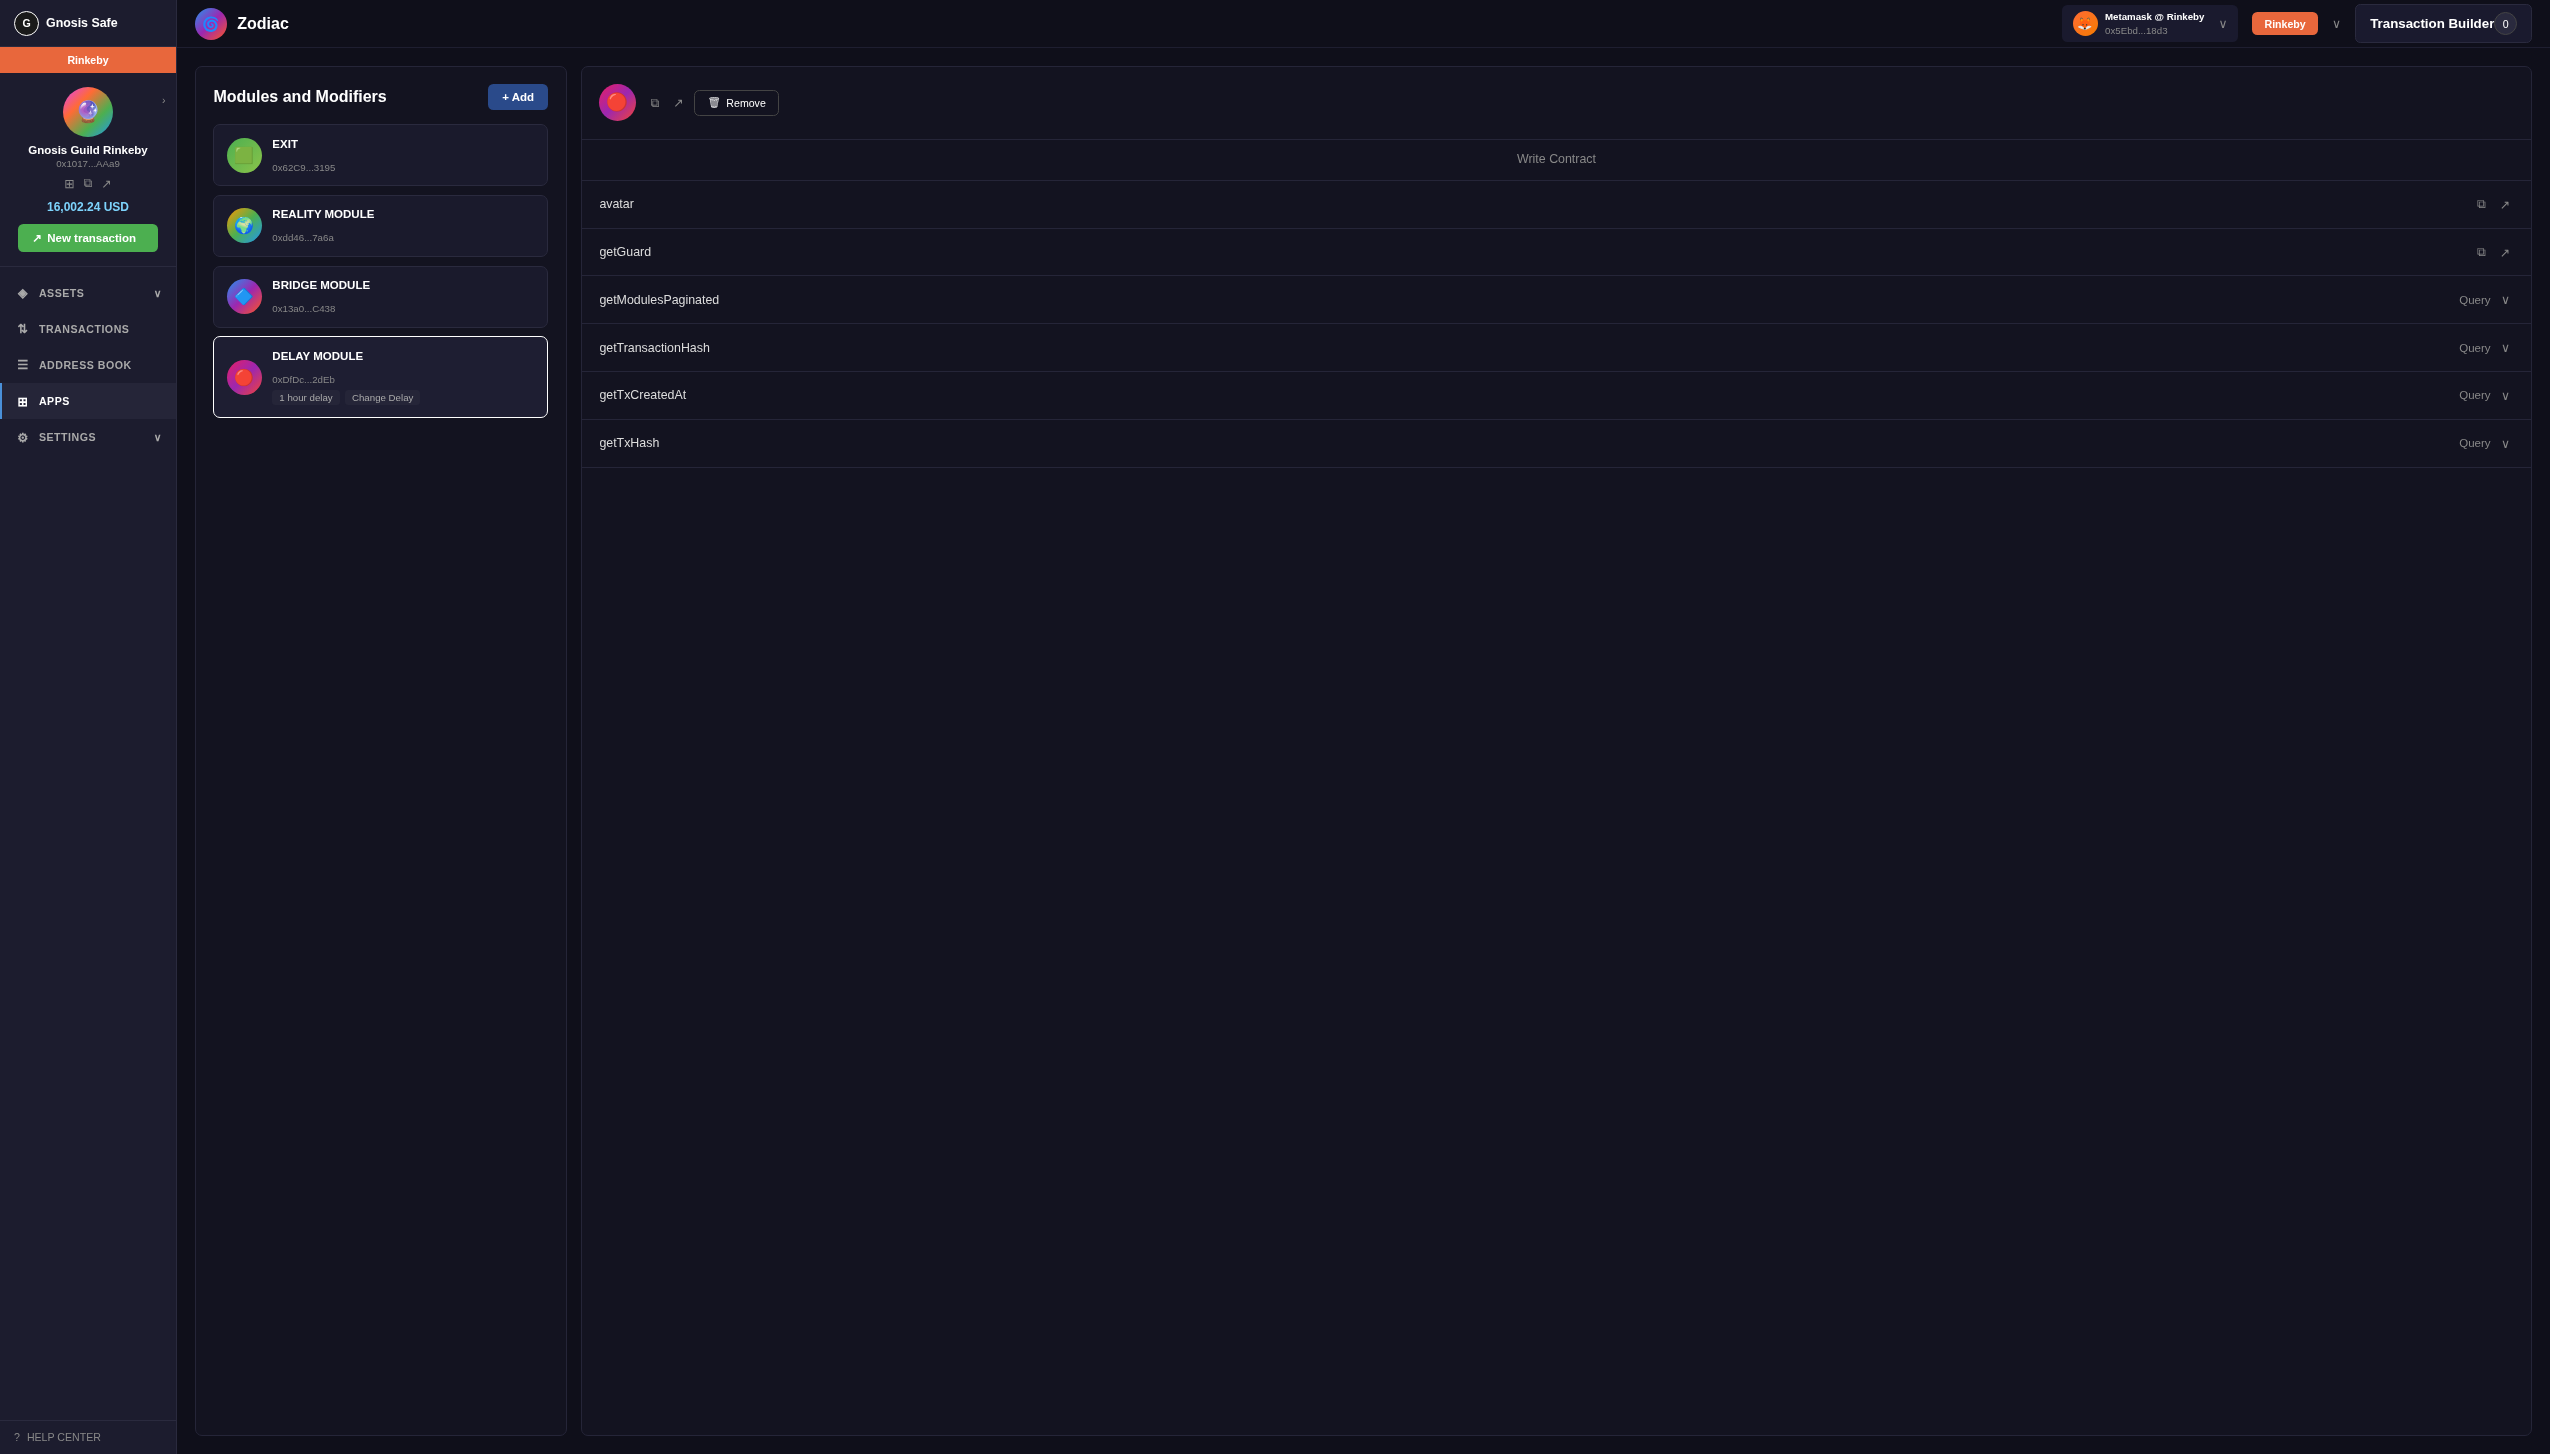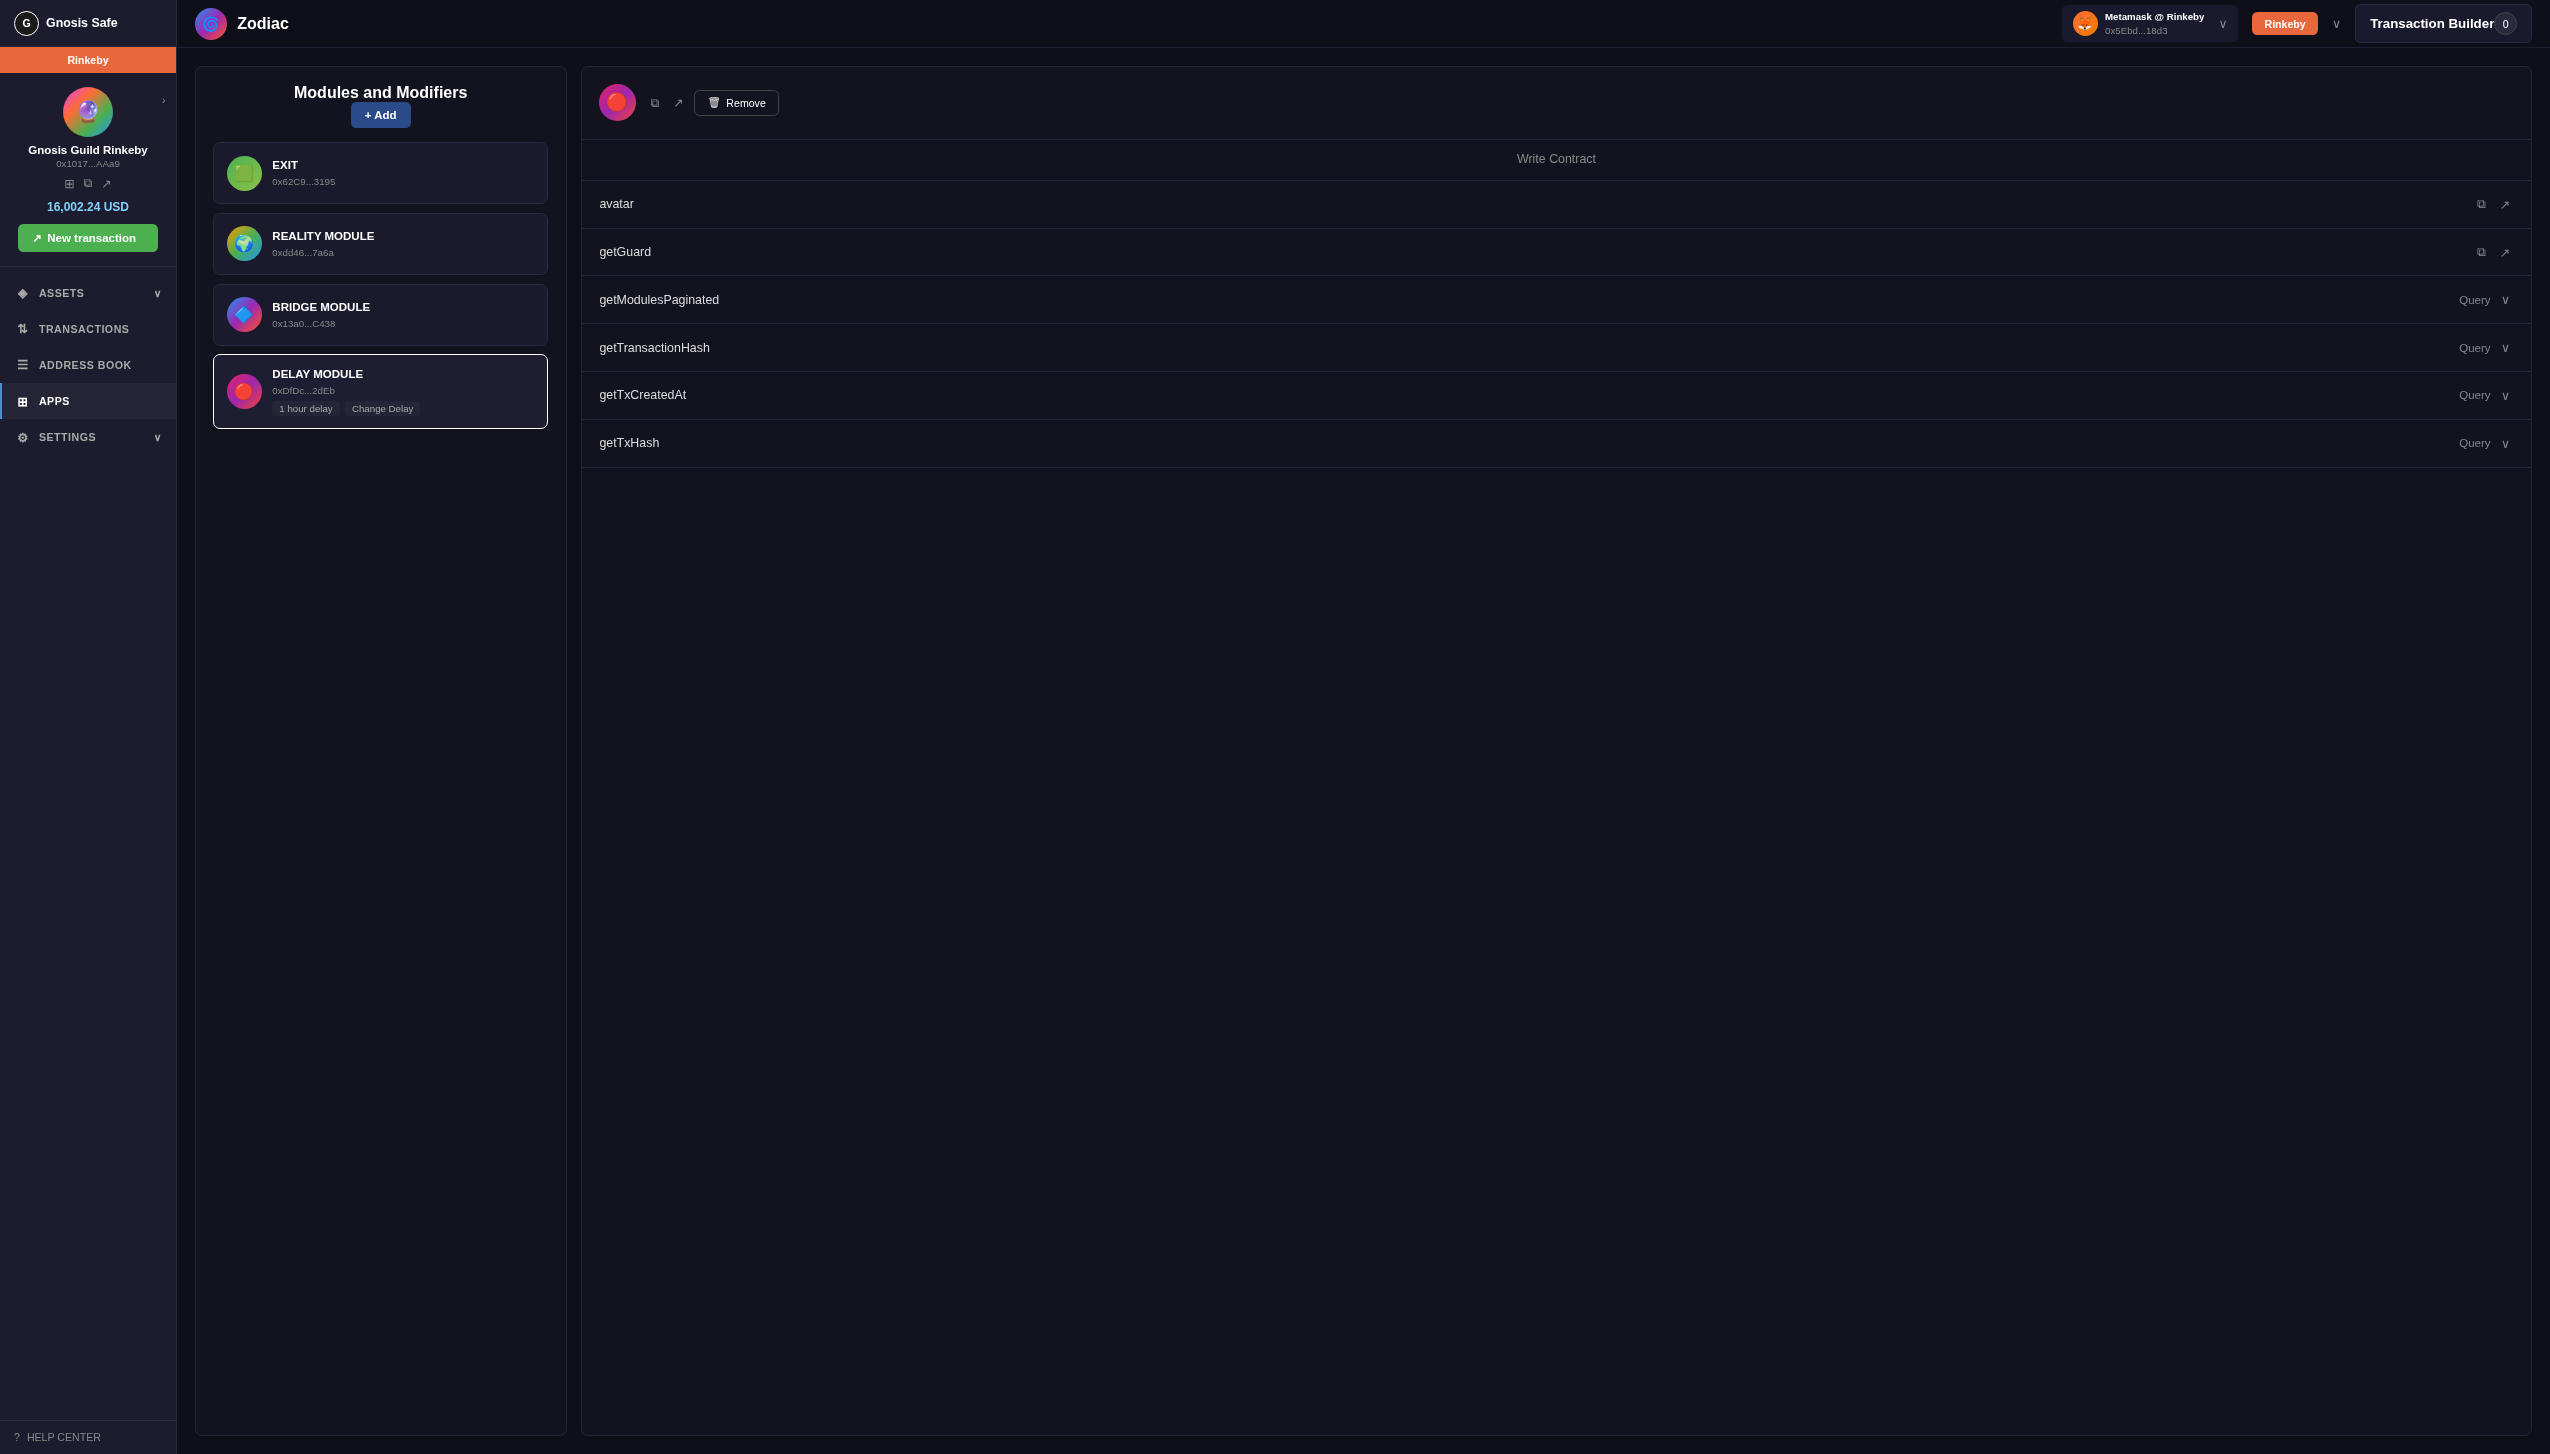--- a/index.html
+++ b/index.html
@@ -170,21 +170,20 @@
       background: #131320;
       border: 0.9px solid #252538;
       border-radius: 7px;
       padding: 17.7px;
       margin-right: 14px;
       overflow-y: auto;
     }
     .modules-header {
       display: flex; align-items: center; justify-content: space-between;
       margin-bottom: 14px;
-      flex-direction: column;
     }
     .modules-title { font-size: 16px; font-weight: 600; color: #fff; }
     .add-btn {
       background: #2a4a8a;
       color: #fff;
       border: none;
       border-radius: 5.3px;
       padding: 7px 14px;
       cursor: pointer;
       font-size: 11.5px;
@@ -210,21 +209,21 @@
       display: flex; align-items: center; justify-content: center;
       font-size: 16px;
       flex-shrink: 0;
     }
     .module-icon.exit { background: linear-gradient(135deg, #4caf50, #8bc34a); }
     .module-icon.reality { background: linear-gradient(135deg, #ff9800, #4caf50, #2196f3); }
     .module-icon.bridge { background: linear-gradient(135deg, #2196f3, #9c27b0, #ff5722); }
     .module-icon.delay { background: linear-gradient(135deg, #e91e63, #9c27b0, #f44336); }
     .module-info { flex: 1; }
     .module-name { font-size: 11.5px; font-weight: 600; color: #fff; }
-    .module-addr { font-size: 9.7px; color: #888; margin-top: 5px; }
+    .module-addr { font-size: 9.7px; color: #888; margin-top: 12px; }
     .module-tags { display: flex; gap: 5.3px; margin-top: 5.3px; }
     .tag {
       background: #252538;
       color: #aaa;
       padding: 1.8px 7px;
       border-radius: 3.5px;
       font-size: 9.7px;
     }
 
     

